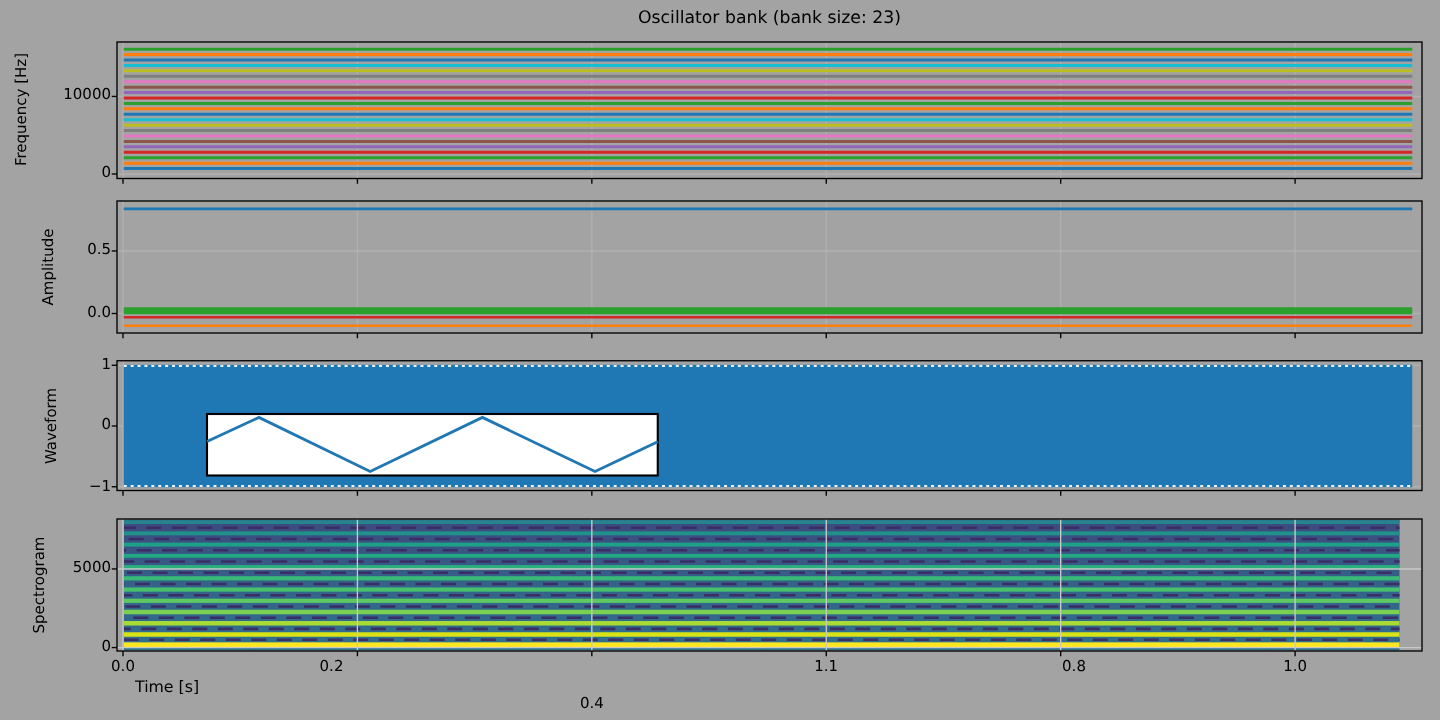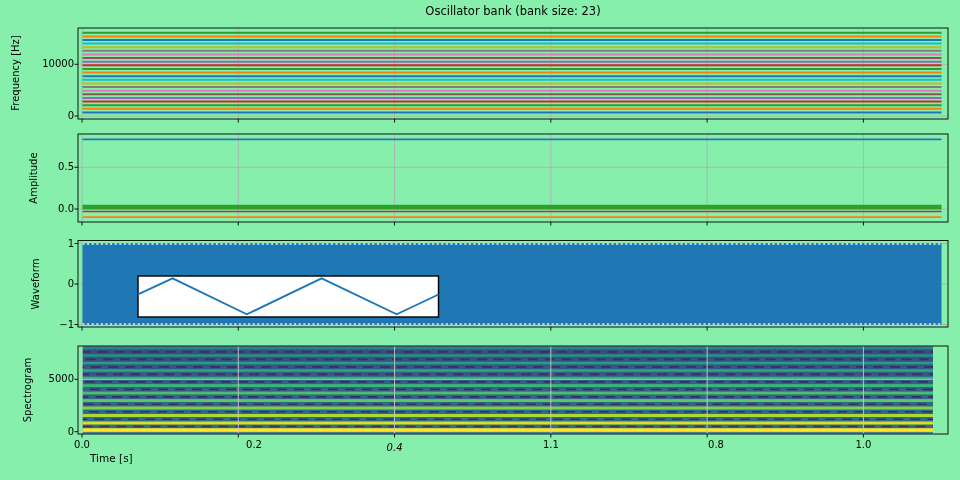--- a/index.html
+++ b/index.html
@@ -1,17 +1,17 @@
 <!DOCTYPE html>
 <html><head>
 <meta charset="utf-8">
 <style>
   html,body{margin:0;padding:0;background:#ffffff;}
   #figure{
-    position:relative;width:960px;height:480px;background:#86efac;overflow:hidden;
+    position:relative;width:960px;height:480px;background:#a3a3a3;overflow:hidden;
     font-family:"DejaVu Sans","Liberation Sans",sans-serif;color:#000;
   }
   #figure svg{position:absolute;left:0;top:0;}
   .fig-title{position:absolute;left:78px;width:870px;top:4px;text-align:center;
     font-size:11.5px;color:#000;}
   .x-label{position:absolute;left:90px;width:870px;top:452px;text-align:left;font-size:10.5px;}
   .y-label{position:absolute;white-space:nowrap;font-size:10px;
     transform:translate(-50%,-50%) rotate(-90deg);}
   .tick-label-y{position:absolute;right:886px;width:80px;text-align:right;
     font-size:10px;line-height:12px;white-space:nowrap;}
@@ -195,18 +195,18 @@
 <span class="tick-label-y" style="top: 110px;">0</span>
     <span class="tick-label-y" style="top: 58.3px;">10000</span>
     <span class="tick-label-y" style="top: 203px;">0.0</span>
     <span class="tick-label-y" style="top: 161.3px;">0.5</span>
     <span class="tick-label-y" style="top: 237.5px;">1</span>
     <span class="tick-label-y" style="top: 278px;">0</span>
     <span class="tick-label-y" style="top: 318.5px;">−1</span>
     <span class="tick-label-y" style="top: 425.7px;">0</span>
     <span class="tick-label-y" style="top: 373.3px;">5000</span>
     <span class="tick-label-x" style="left: 64px; top: 439px;">0.0</span>
-    <span class="tick-label-x" style="left: 236px; top: 439px;">0.2</span>
-    <span class="tick-label-x" style="left: 376.56px; top: 442px; font-style: italic;">0.4</span>
+    <span class="tick-label-x" style="left: 203px; top: 439px;">0.2</span>
+    <span class="tick-label-x" style="left: 376.56px; top: 464px;">0.4</span>
     <span class="tick-label-x" style="left: 532.84px; top: 439px;">1.1</span>
     <span class="tick-label-x" style="left: 698px; top: 439px;">0.8</span>
     <span class="tick-label-x" style="left: 845.4px; top: 439px;">1.0</span>
   </div>
 
 </body></html>

